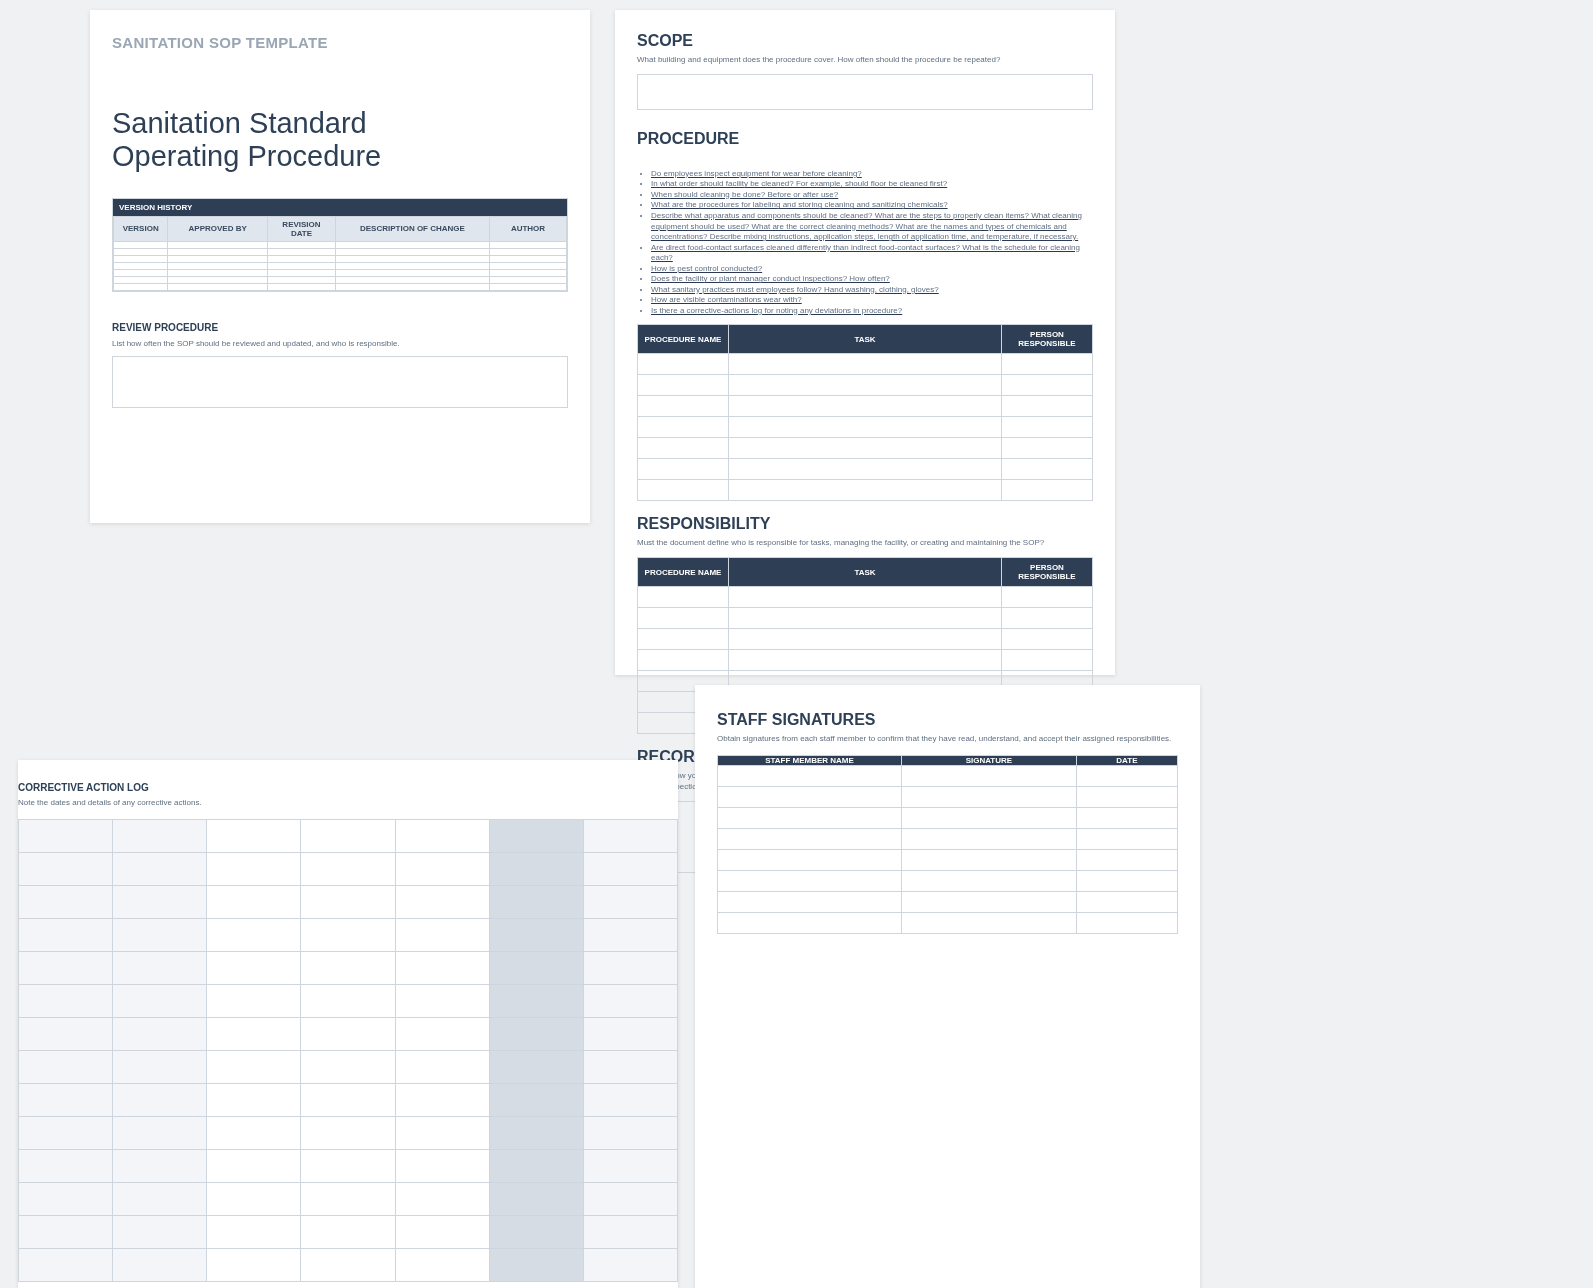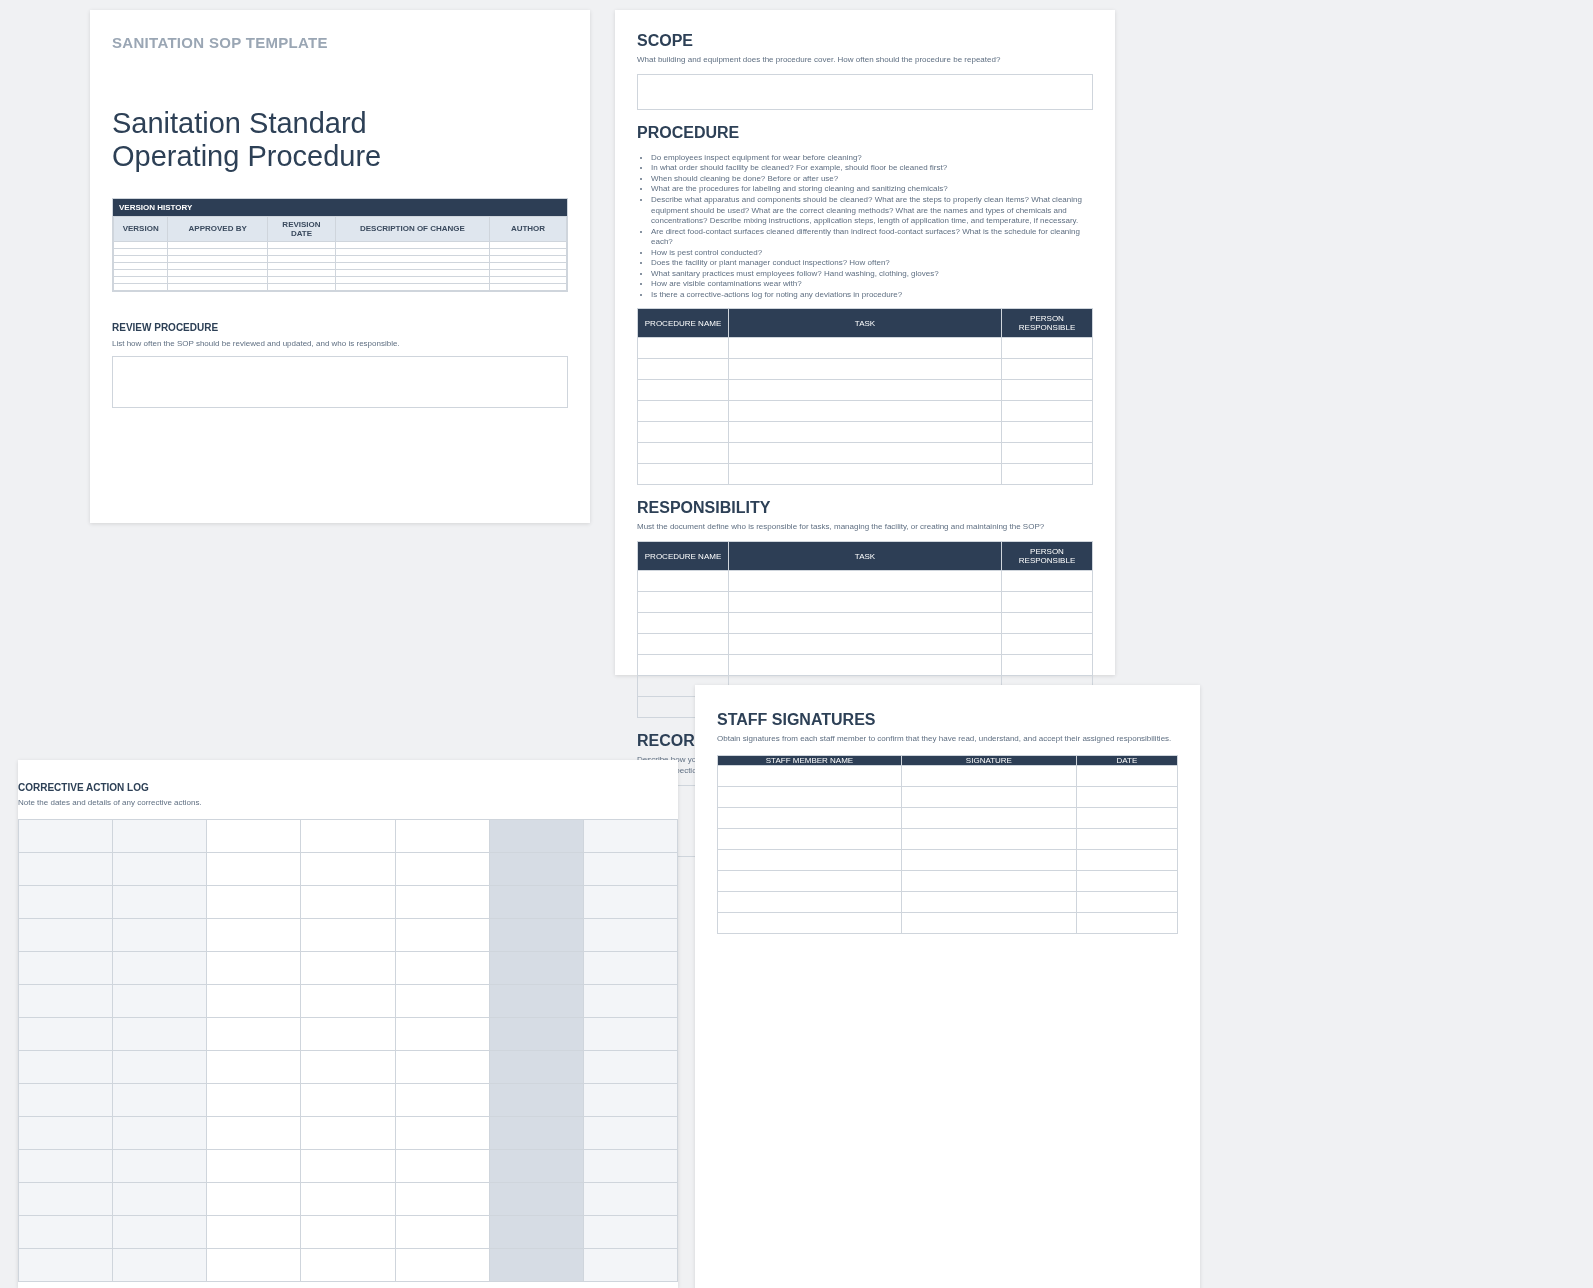--- a/index.html
+++ b/index.html
@@ -22,31 +22,31 @@
   #p1{left:90px;top:10px;width:500px;height:513px;padding:24px 22px 22px 22px;}
   #p1 .template-label{font-size:15px;font-weight:700;letter-spacing:.3px;color:#9aa6b4;}
   #p1 .main-title{font-size:29px;font-weight:400;color:#2d4056;line-height:1.15;margin-top:56px;}
   #p1 .meta{font-size:12px;color:#3d79ad;margin-top:48px;line-height:1.45;}
   #p1 .meta .row{display:block;}
   #p1 .meta .gap{margin-top:22px;}
   #p1 .section-h{font-size:10px;font-weight:700;color:#2d4056;margin-top:30px;}
   #p1 .section-sub{font-size:8px;color:#5f6f82;margin-top:6px;}
   table{border-collapse:collapse;width:100%;}
   th,td{border:1px solid #cfd5dc;font-size:8px;padding:3px 4px;text-align:center;}
-  th{background:#2d3e55;color:#fff;font-weight:400;}
+  th{background:#2d3e55;color:#fff;font-weight:700;}
   .subhead th{background:#dfe6ee;color:#3a4a5e;font-weight:600;}
   .vhist-bar{background:#2d3e55;color:#fff;font-size:8px;font-weight:700;padding:4px 6px;text-align:left;}
   .vhist-wrap{margin-top:24px;border:1px solid #cfd5dc;}
   .big-input{border:1px solid #cfd5dc;height:50px;margin-top:8px;}
   
   #p2{left:615px;top:10px;width:500px;height:665px;padding:22px 22px 22px 22px;}
   .sect-h2{font-size:16px;font-weight:700;color:#2d4056;}
   .sect-sub{font-size:8px;color:#5f6f82;margin-top:5px;line-height:1.35;}
   .scope-box{border:1px solid #cfd5dc;height:34px;margin-top:8px;}
-  ul.proc{list-style:disc;margin:11px 0 0 14px;padding:0;}
+  ul.proc{list-style:disc;margin:21px 0 0 14px;padding:0;text-decoration:underline;}
   ul.proc li{font-size:8px;color:#5f6f82;line-height:1.32;}
   .tbl{margin-top:8px;}
   .tbl th{padding:5px 4px;}
   .tbl td{height:14px;}
   .rec-box{border:1px solid #cfd5dc;height:70px;margin-top:8px;}
   
   #p3{left:18px;top:760px;width:660px;height:528px;padding:22px 0;}
   #p3 .sect-h2{font-size:10px;}
   #p3 table th{font-size:8px;padding:6px 3px;background:#2d3e55;}
   #p3 table td{height:26px;background:#f3f5f8;}
@@ -134,21 +134,21 @@
   <div class="section-h">REVIEW PROCEDURE</div>
   <div class="section-sub">List how often the SOP should be reviewed and updated, and who is responsible.</div>
   <div class="big-input"></div>
 </div>
 
 <div id="p2" class="page">
   <div class="sect-h2">SCOPE</div>
   <div class="sect-sub">What building and equipment does the procedure cover. How often should the procedure be repeated?</div>
   <div class="scope-box"></div>
 
-  <div class="sect-h2" style="margin-top:14px">PROCEDURE</div>
+  <div class="sect-h2" style="margin-top:20px">PROCEDURE</div>
   <ul class="proc">
     <li>Do employees inspect equipment for wear before cleaning?</li>
     <li>In what order should facility be cleaned? For example, should floor be cleaned first?</li>
     <li>When should cleaning be done? Before or after use?</li>
     <li>What are the procedures for labeling and storing cleaning and sanitizing chemicals?</li>
     <li>Describe what apparatus and components should be cleaned? What are the steps to properly clean items? What cleaning equipment should be used? What are the correct cleaning methods? What are the names and types of chemicals and concentrations? Describe mixing instructions, application steps, length of application time, and temperature, if necessary.</li>
     <li>Are direct food-contact surfaces cleaned differently than indirect food-contact surfaces? What is the schedule for cleaning each?</li>
     <li>How is pest control conducted?</li>
     <li>Does the facility or plant manager conduct inspections? How often?</li>
     <li>What sanitary practices must employees follow? Hand washing, clothing, gloves?</li>

